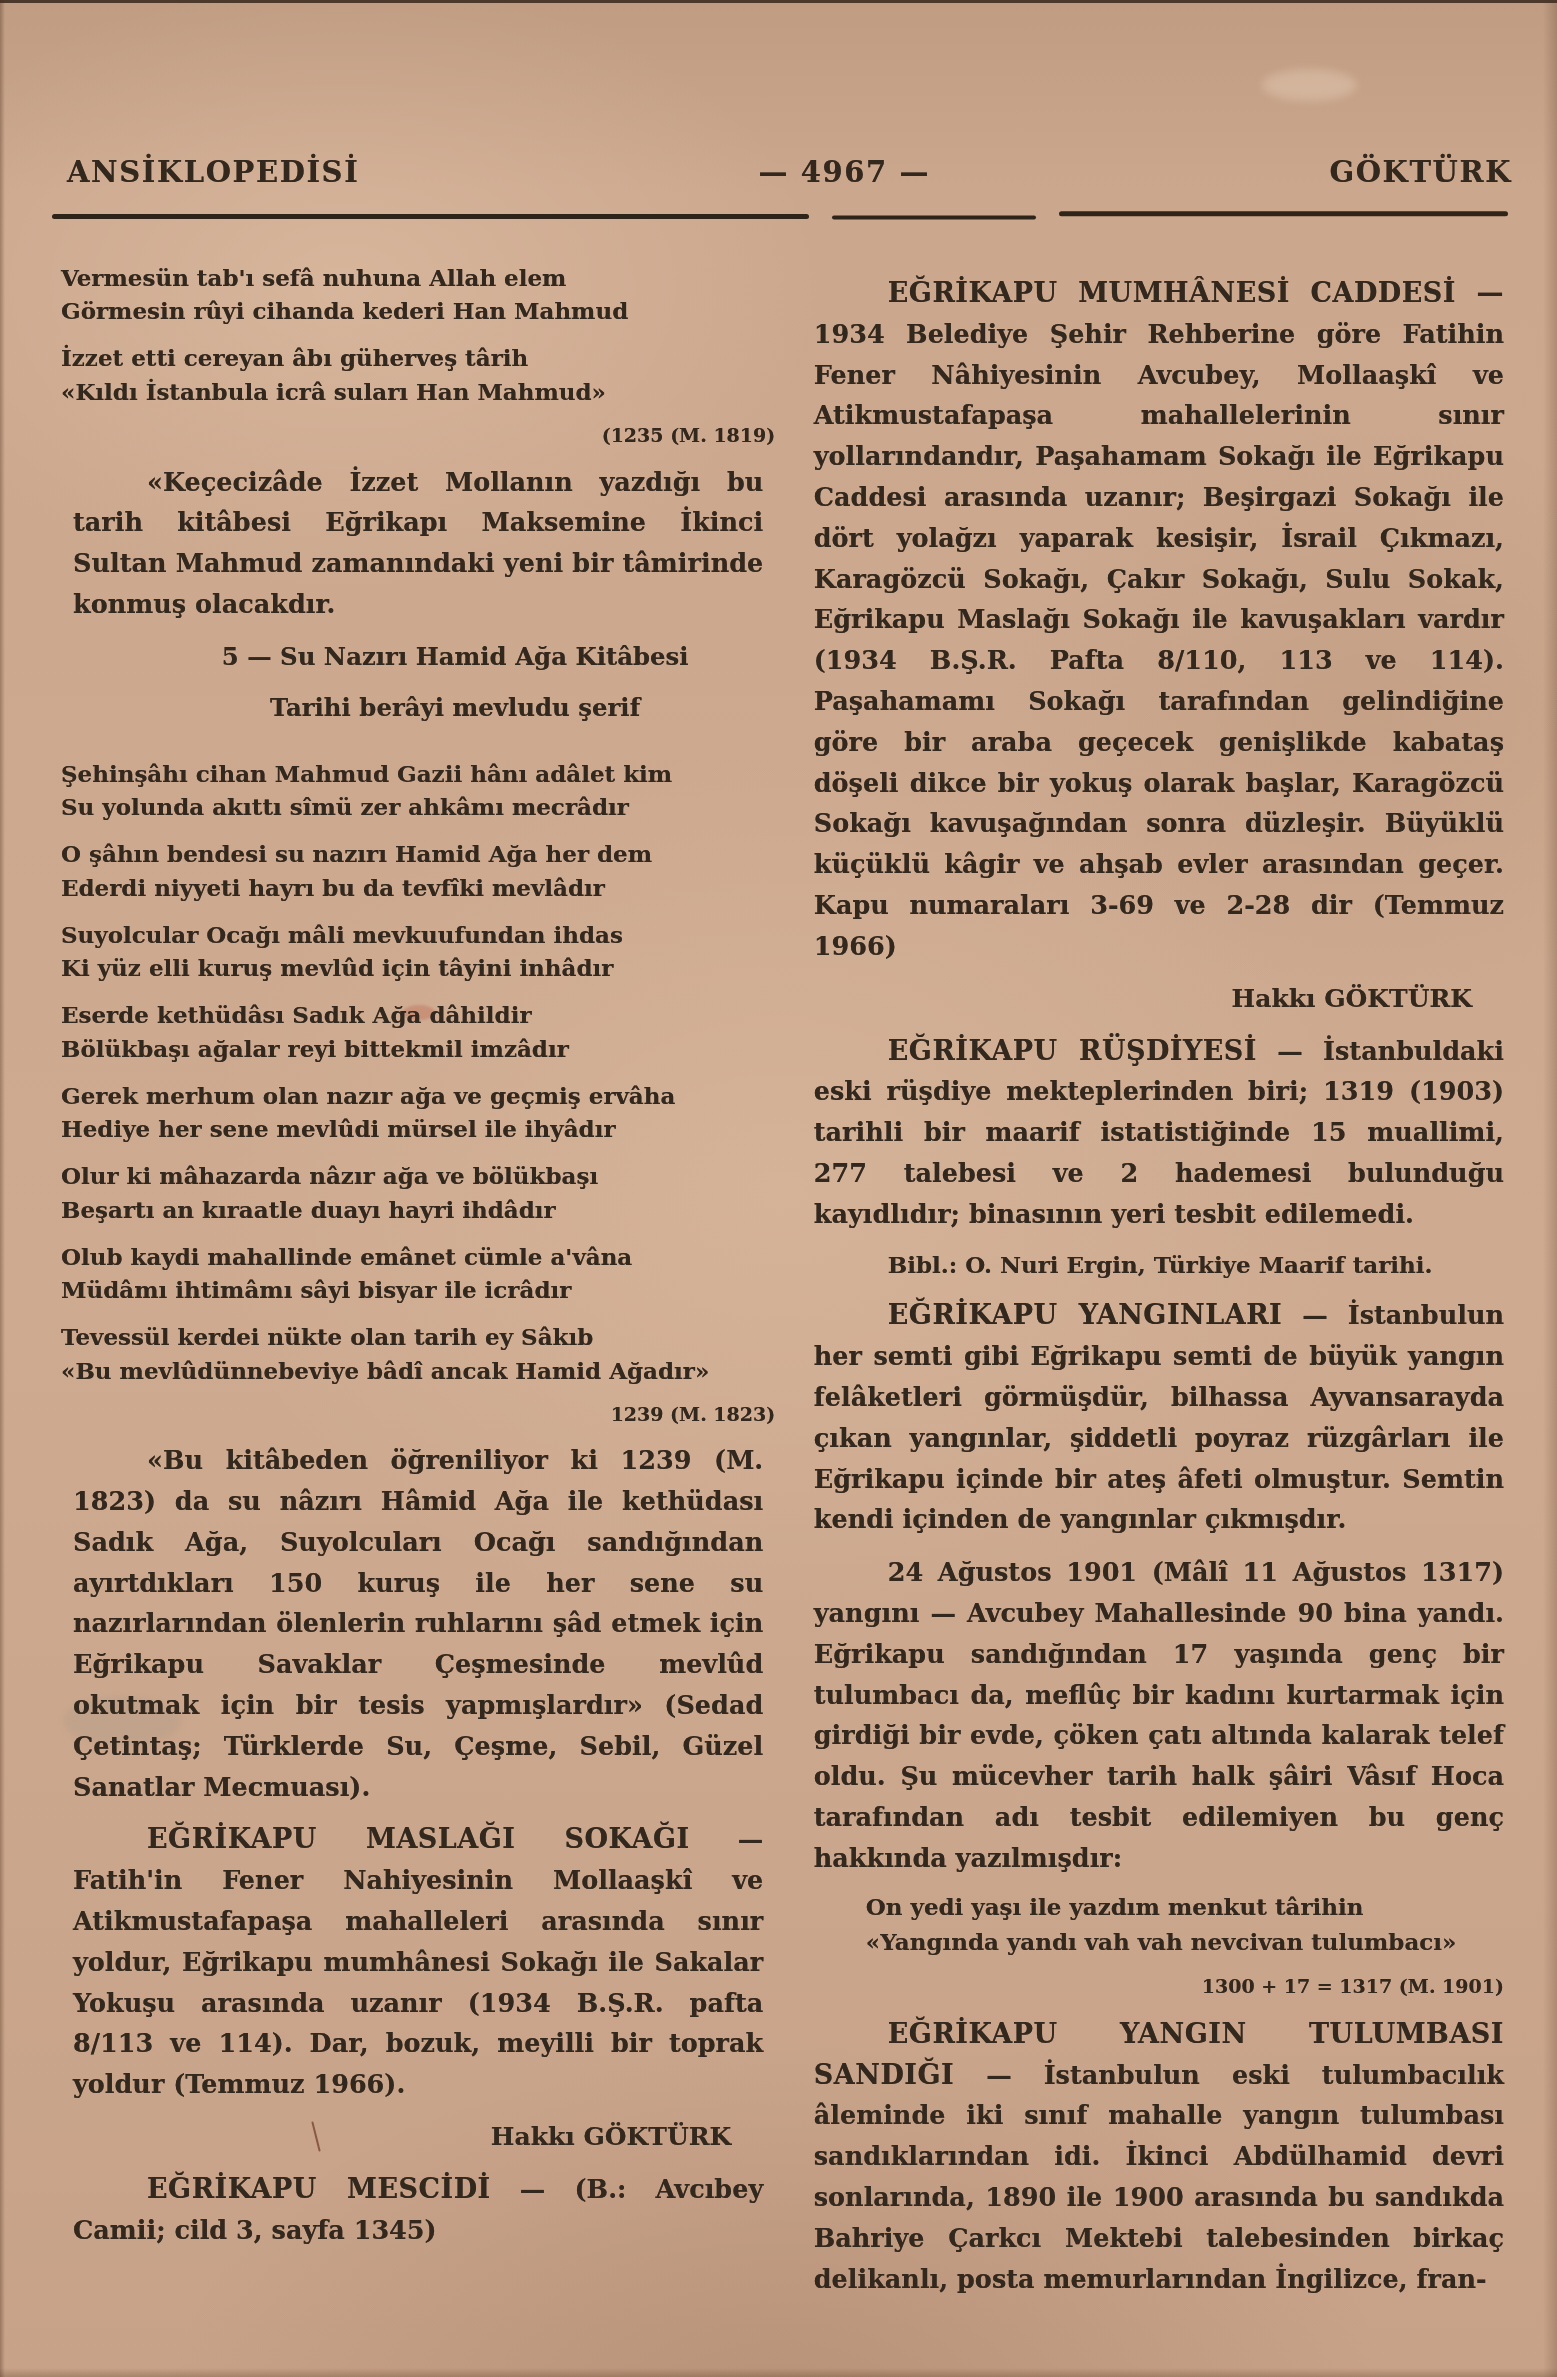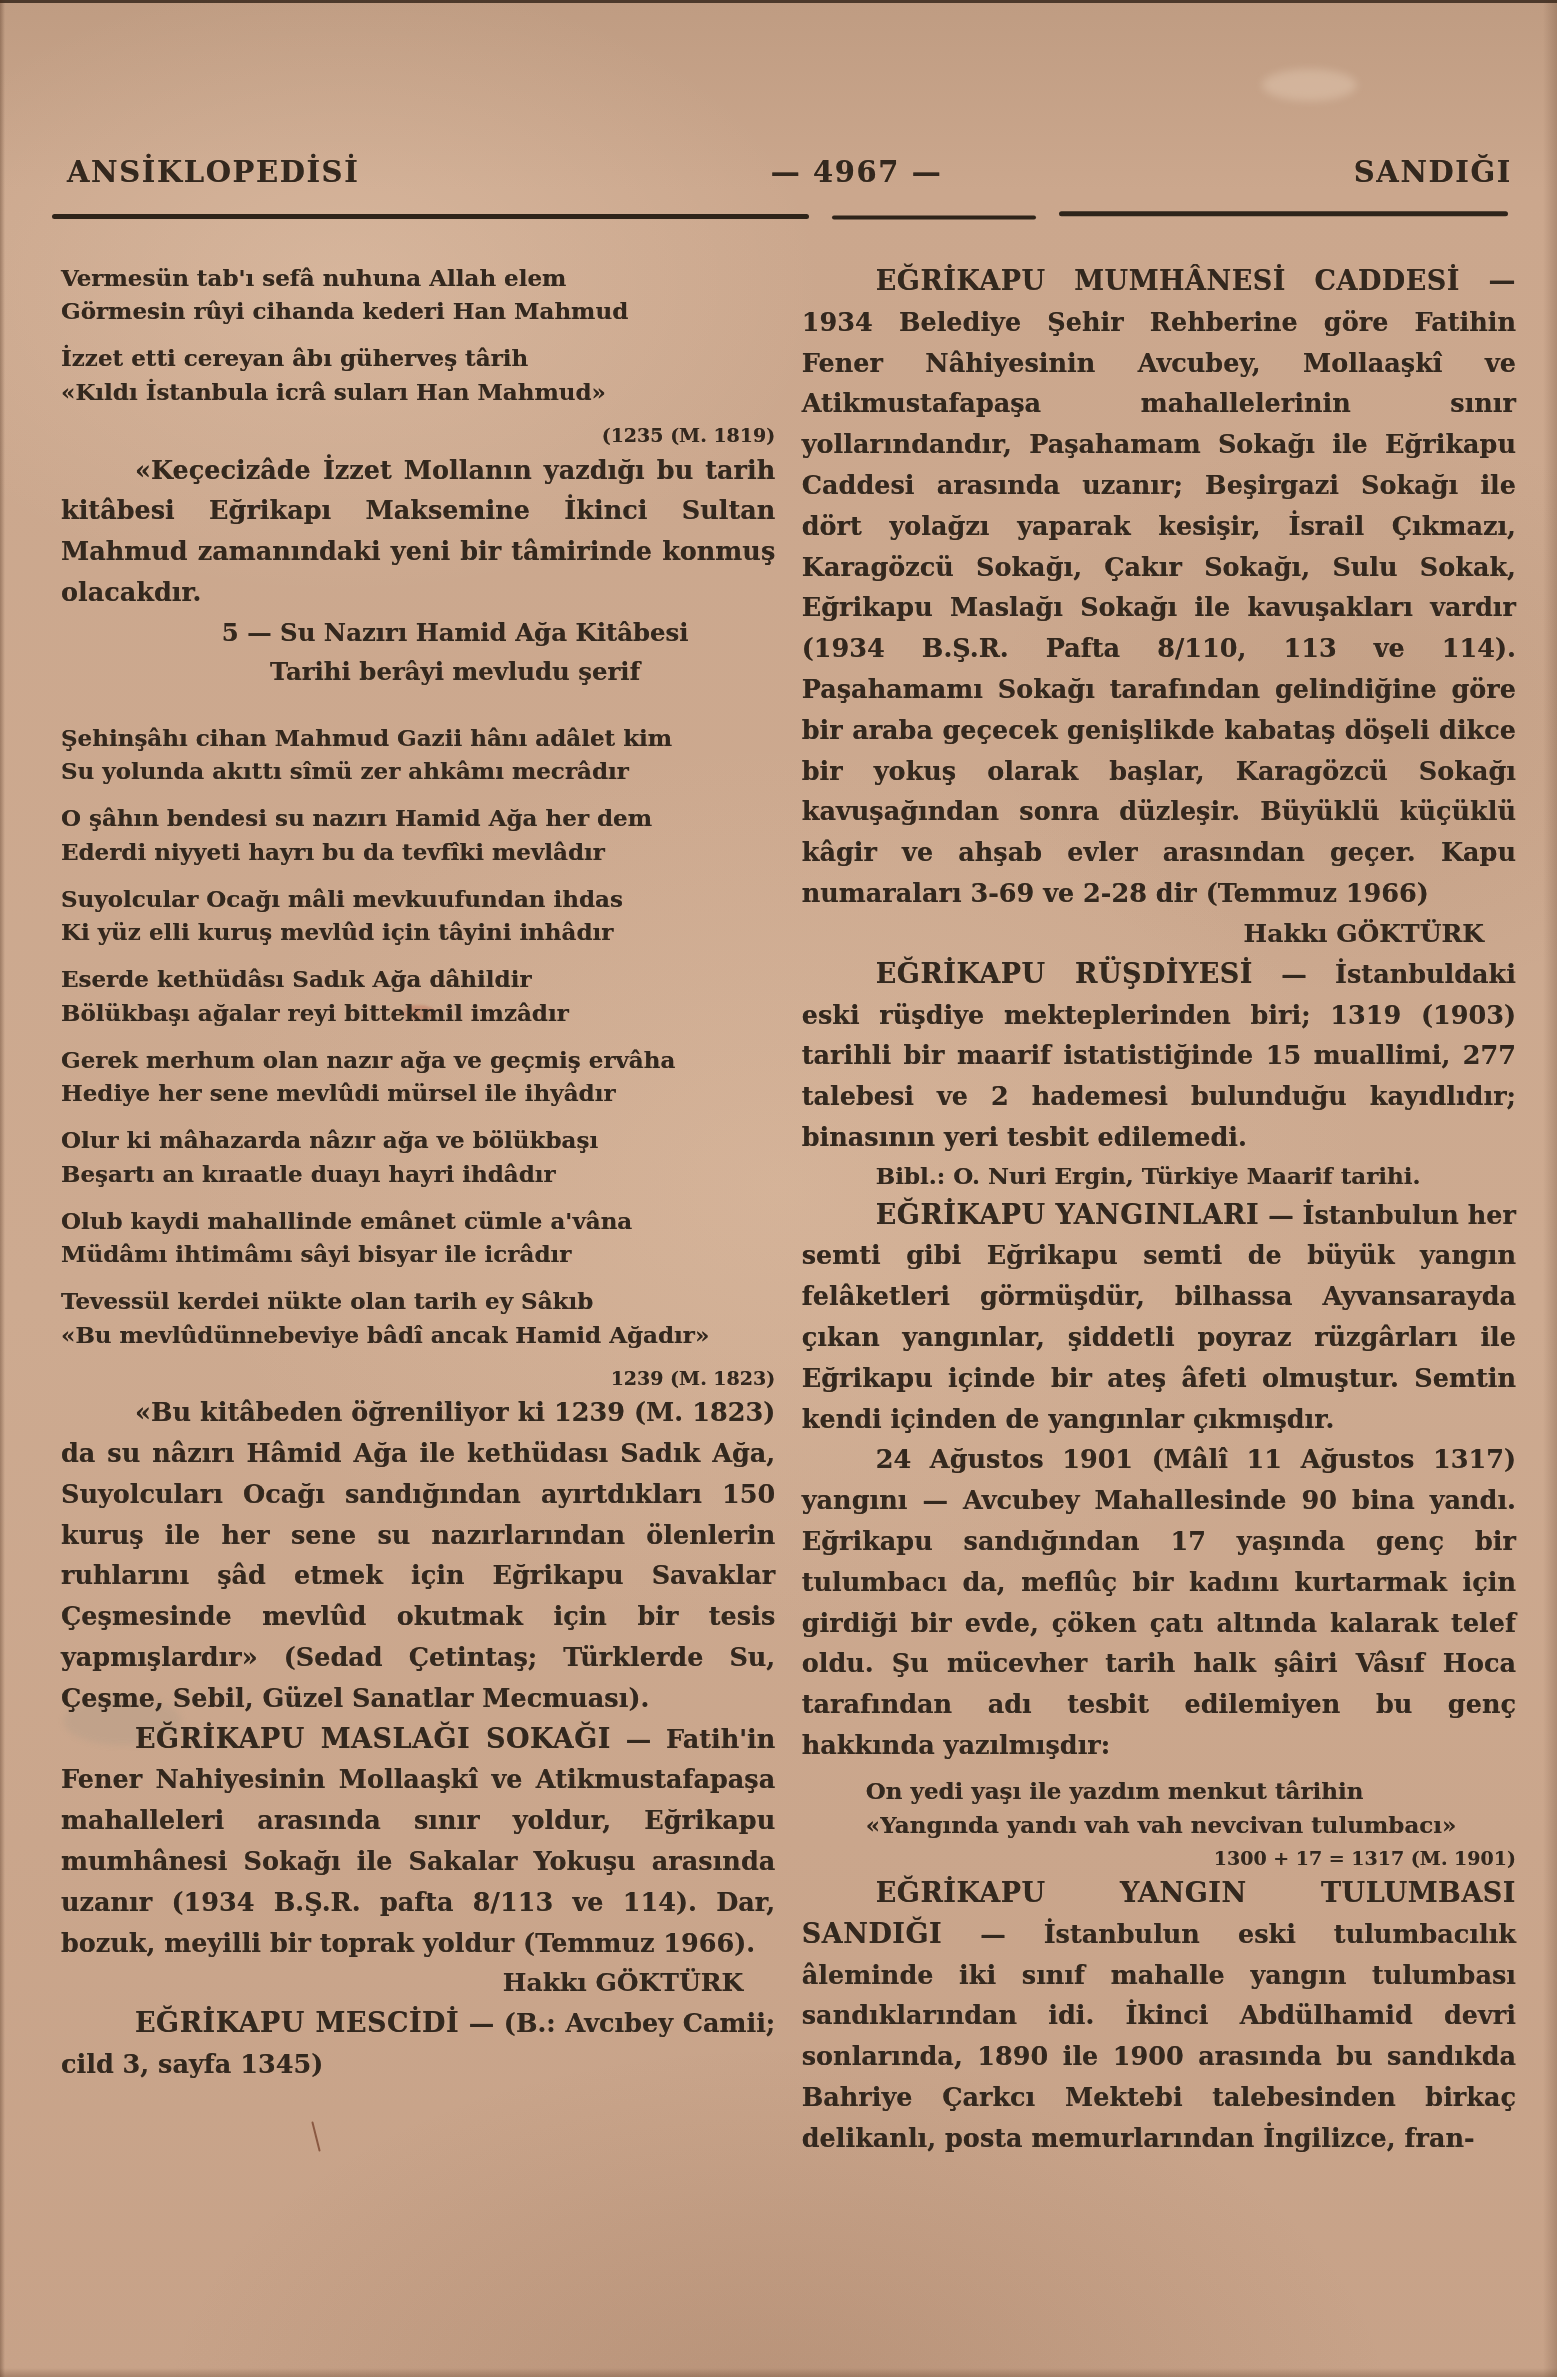--- a/index.html
+++ b/index.html
@@ -39,21 +39,21 @@
   .rule span{display:block;height:5.3px;background:#2e241a;border-radius:2.7px;}
   .rule .r1{flex:0 0 52%;}
   .rule .r2{flex:0 0 14%;transform:translateY(1.6px);height:4.2px;}
   .rule .r3{flex:1;transform:translateY(-2.7px);}
 
   .columns{
     position:absolute;top:261px;left:61px;right:41px;bottom:5.3px;
     display:flex;gap:26.5px;
   }
   .col{width:50%;font-size:25.5px;line-height:1.6;text-align:justify;}
-  .col p{margin:0;text-indent:74px;}
+  .col p{margin:12px;text-indent:74px;}
   .run-title{font-size:27px;line-height:1;letter-spacing:0.5px;white-space:normal;}
   .poem{font-size:23px;line-height:1.45;text-align:left;}
   .poem .pline{text-indent:0;text-align:left;}
   .poem .pline:nth-of-type(even){margin-bottom:13.8px;}
   .poem-date{text-align:right;text-indent:0;font-size:19px;margin-top:2.1px;}
   .center-head{text-align:center;text-indent:0;font-size:24.4px;}
   .sig{text-align:right;text-indent:0;padding-right:32px;font-size:25px;}
   .bibl{font-size:23px;}
   .indent-poem{padding-left:64px;font-size:23px;line-height:1.5;text-align:left;text-indent:0;}
 
@@ -89,21 +89,21 @@
   <div class="edge-right"></div>
   <div class="edge-bottom"></div>
   <div class="stain s1"></div>
   <div class="stain s2"></div>
   <div class="stain s3"></div>
   <div class="ink-mark"></div>
 
   <div class="running-head">
     <span>ANSİKLOPEDİSİ</span>
     <span>— 4967 —</span>
-    <span>SANDIĞI</span>
+    <span>GÖKTÜRK</span>
   </div>
   <div class="rule">
     <span class="r1"></span>
     <span class="r2"></span>
     <span class="r3"></span>
   </div>
 
   <div class="columns">
 
     <div class="col">

